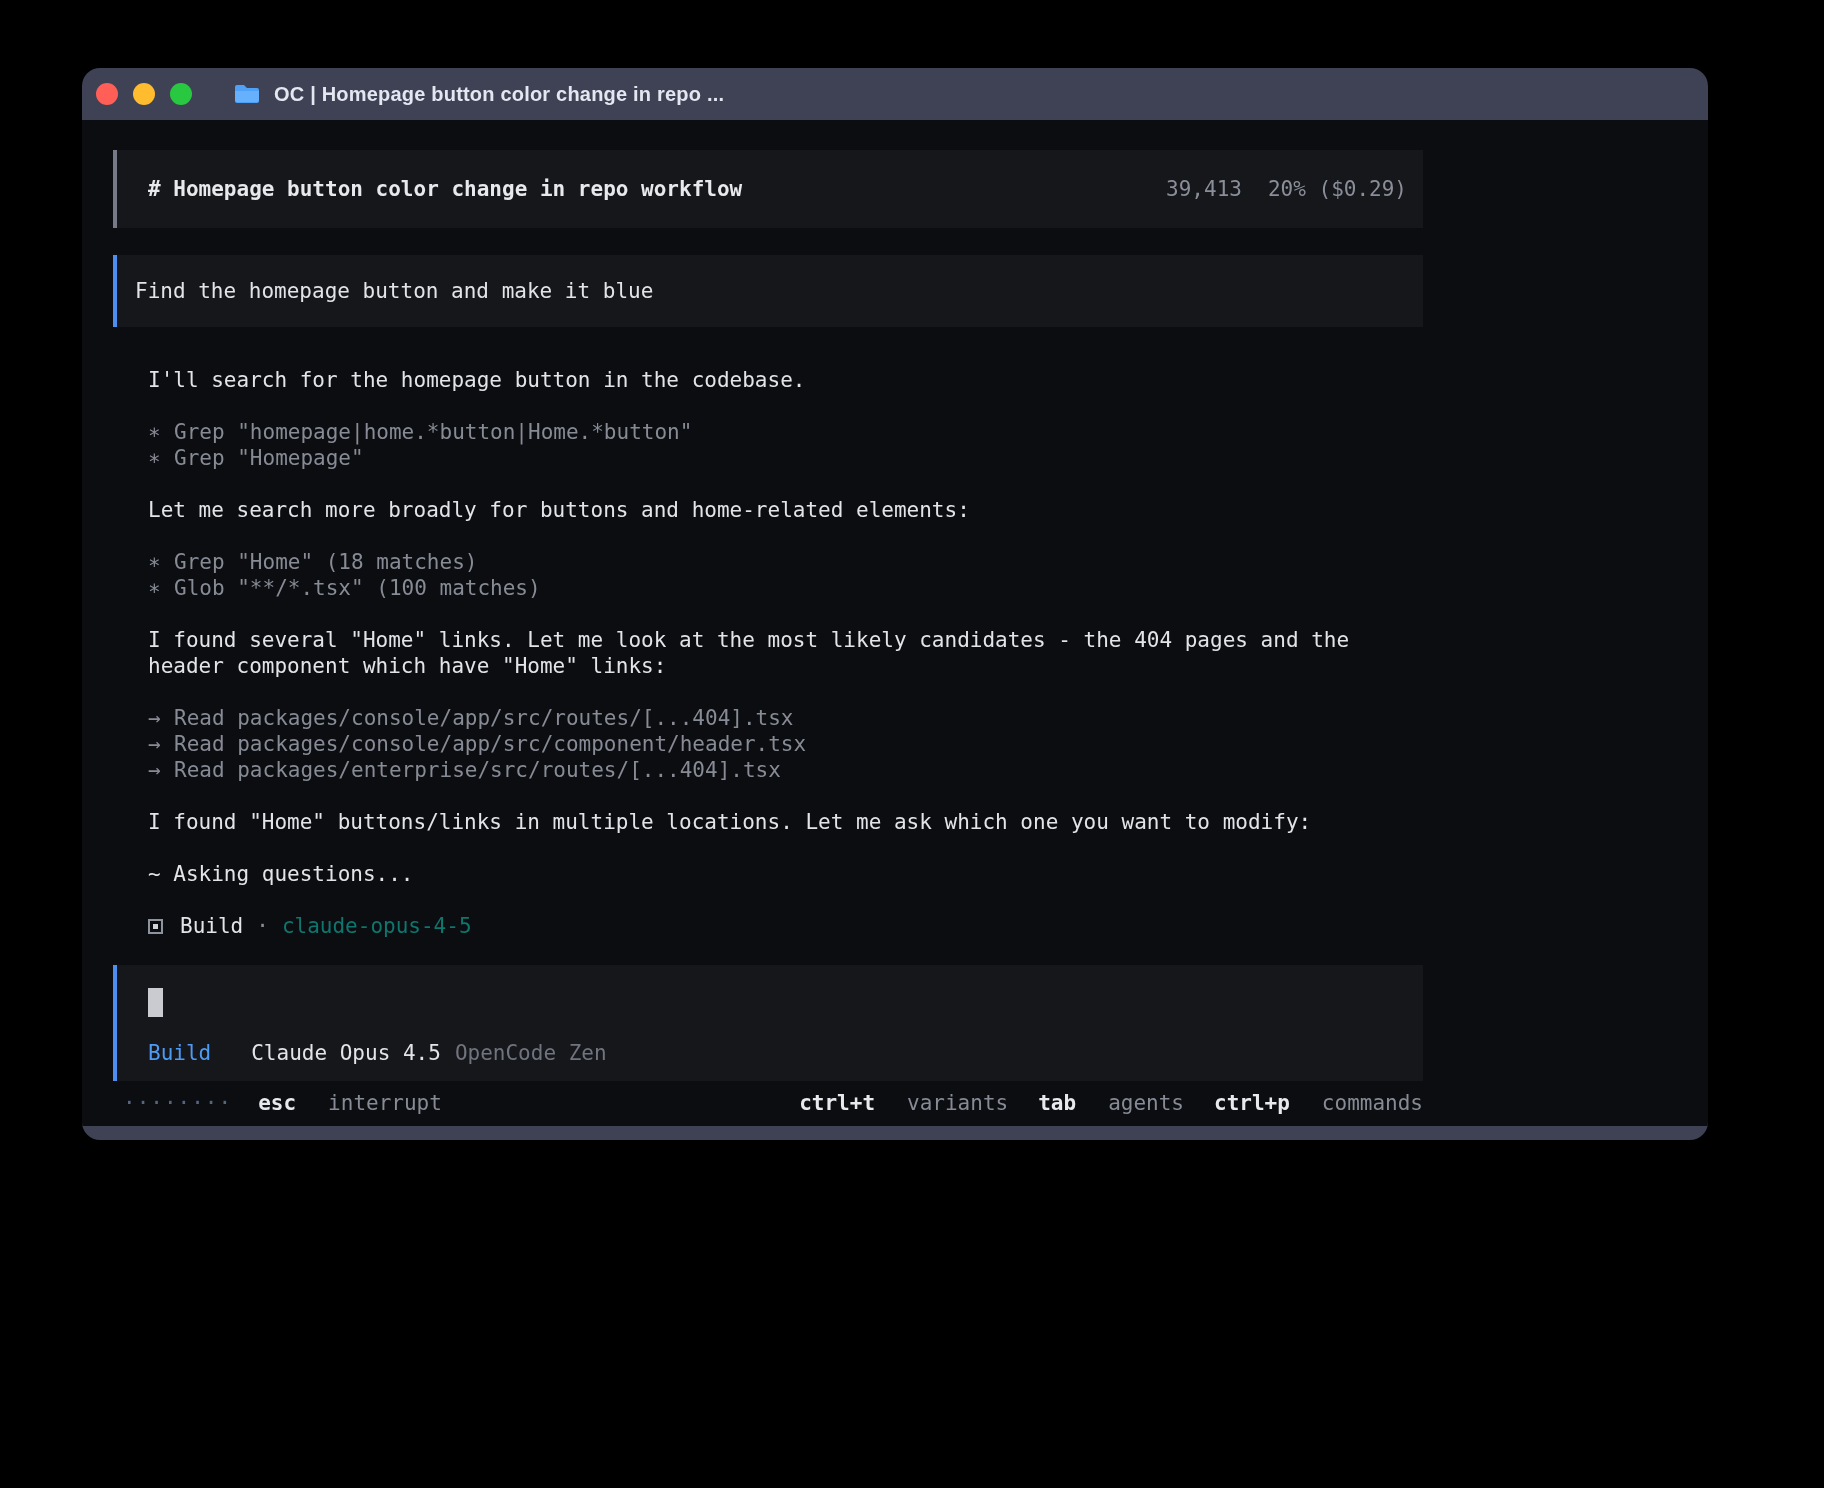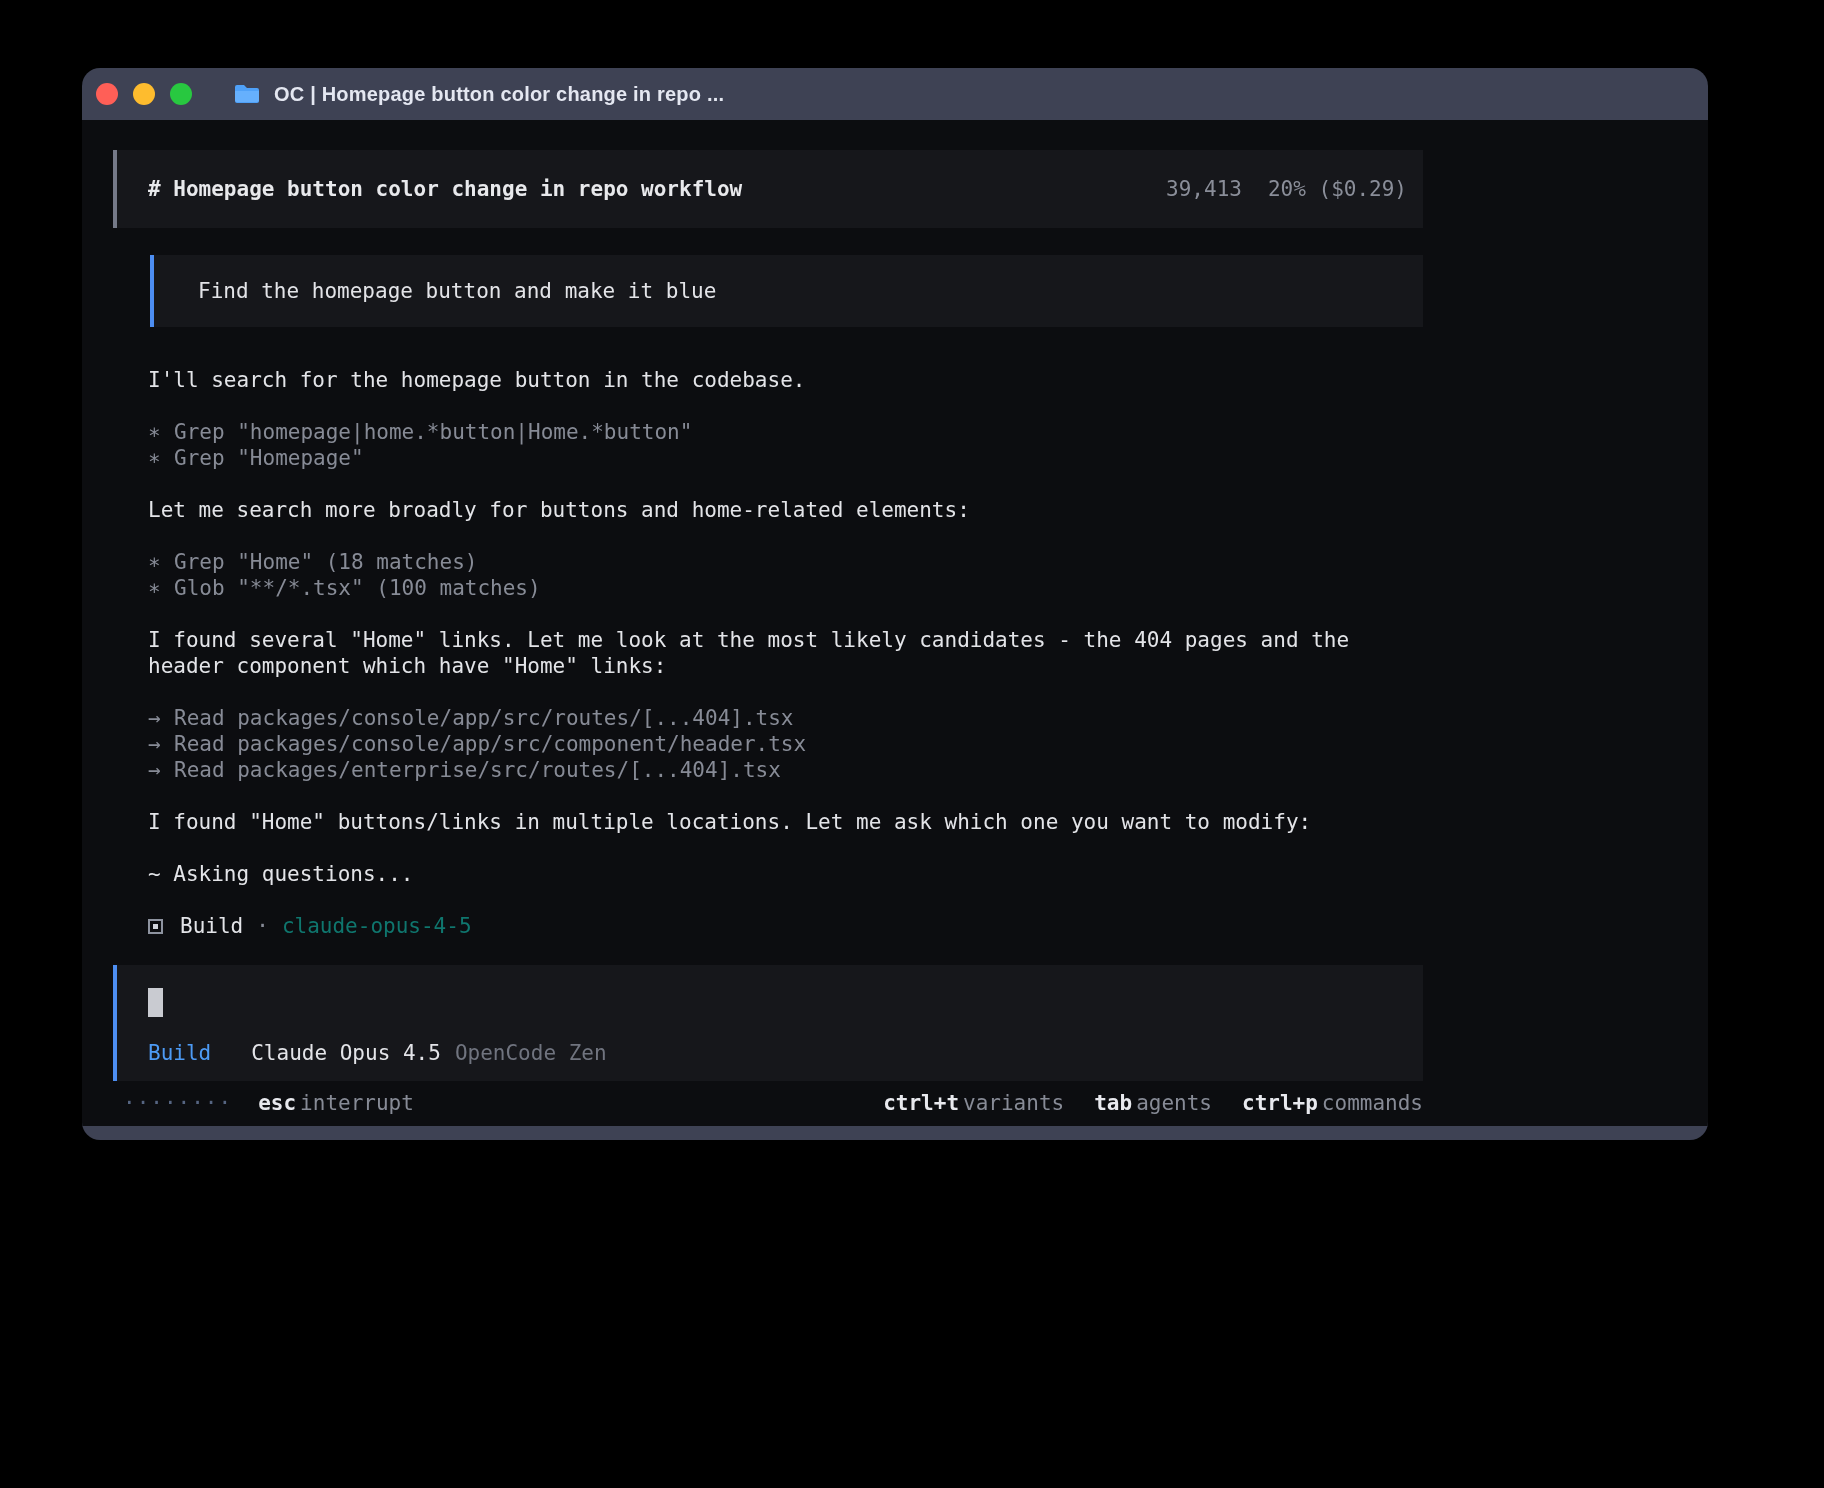--- a/index.html
+++ b/index.html
@@ -20,21 +20,21 @@
   .wtitle { font-family:"Liberation Sans", sans-serif; font-weight:bold; font-size:20px; color:#e4e7f1; letter-spacing:0.2px; }
 
   .term { position:absolute; top:52px; left:0; right:0; bottom:14px; background:#0c0d10; overflow:hidden; }
   .col { margin:30px 0 0 31px; width:1310px; font-size:21px; }
 
   .panel { background:#16171b; border-left:4px solid #757988; }
   .header-panel { height:78px; display:flex; align-items:center; padding:0 16px 0 31px; }
   .header-title { color:#e8e9ec; font-weight:bold; }
   .header-stats { margin-left:auto; display:flex; gap:26px; color:#8a8e99;justify-content:space-between; }
 
-  .user-panel { border-left-color:#4d8ef2; height:72px; margin-top:27px; display:flex; align-items:center; padding-left:44px; color:#e3e4e8;margin-left:37px; }
+  .user-panel { border-left-color:#4d8ef2; height:72px; margin-top:27px; display:flex; align-items:center; padding-left:18px; color:#e3e4e8; }
 
   .body { margin-top:40px; padding-left:35px; line-height:26px; }
   .block { margin-bottom:26px; }
   .txt { color:#e3e4e8; }
   .toolline { display:flex; color:#878b96; }
   .marker { width:26px; flex:none; }
   .agent-line { display:flex; align-items:center; }
   .agent-icon { width:15px; height:15px; border:2px solid #8e93a0; margin-right:17px; display:inline-flex; align-items:center; justify-content:center; flex:none; }
   .agent-icon::after { content:""; width:5px; height:5px; background:#d2d5dc; display:block; }
   .agent-name { color:#e3e4e8; }
@@ -46,21 +46,21 @@
   .input-meta { display:flex; align-items:center; }
   .meta-agent { color:#4d9bf5; margin-right:40px; }
   .meta-model { color:#e3e4e8; margin-right:14px; }
   .meta-provider { color:#70747f; }
 
   .statusbar { margin-top:10px; padding-left:10px; display:flex; align-items:center; }
   .dots { color:#566582; letter-spacing:1px; }
   .group { display:flex; gap:4px; align-items:baseline; }
   .esc-group { margin-left:26px; }
   .key { color:#e8e9ee; font-weight:bold; }
-  .lbl { color:#878b96; }
+  .lbl { color:#878b96;margin-left:28px; }
   .right-groups { margin-left:auto; display:flex; gap:30px; }
 </style>
 </head>
 <body>
 
 <div class="window">
 
   <div class="titlebar">
     <span class="tl tl-red"></span>
     <span class="tl tl-yellow"></span>

